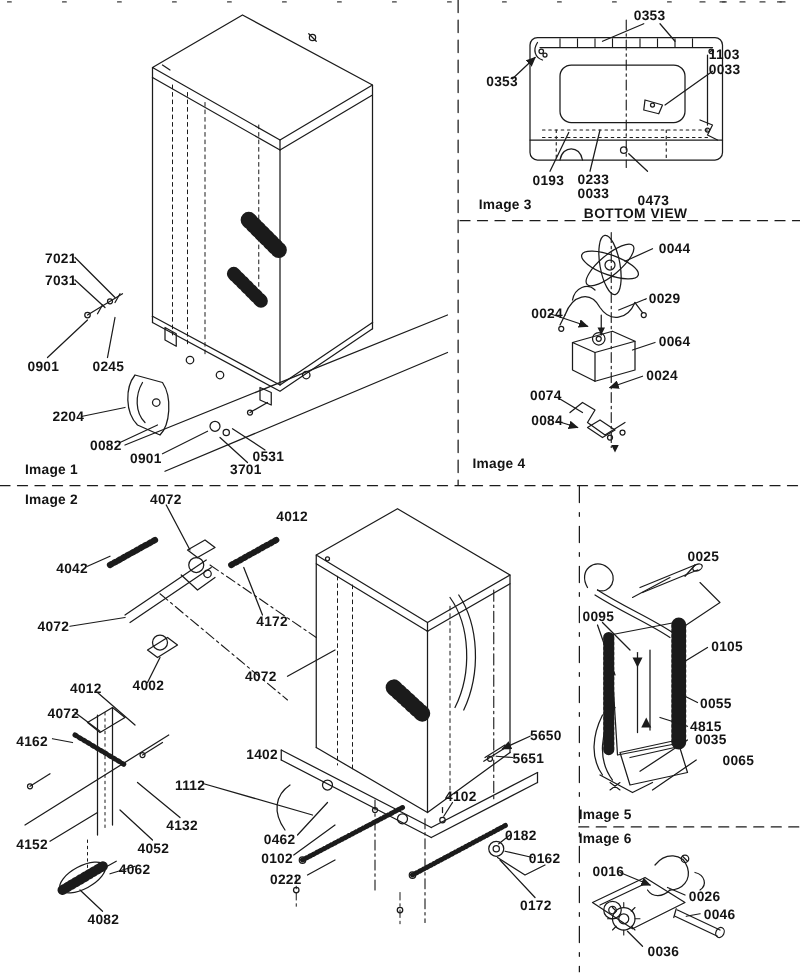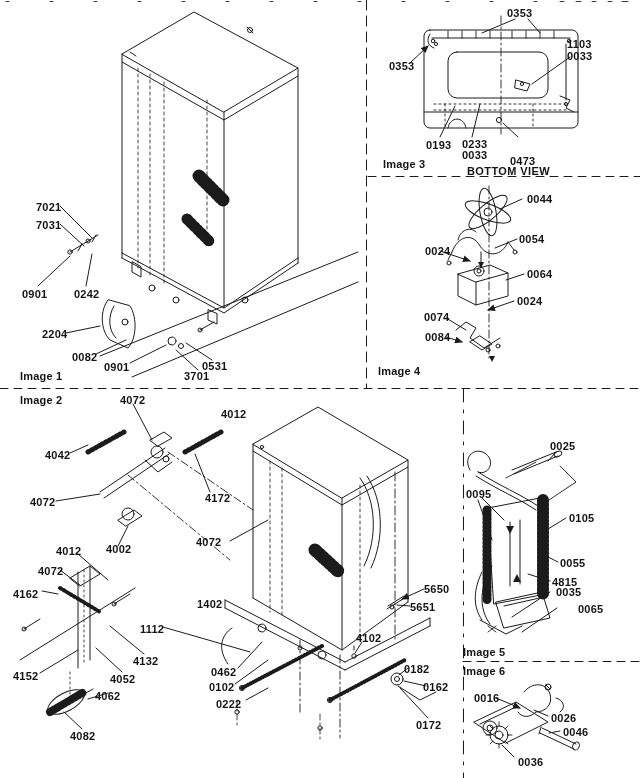--- a/index.html
+++ b/index.html
@@ -337,41 +337,41 @@
       <line x1="496" y1="698" x2="520" y2="708" marker-end="url(#arw)"></line>
       <line x1="548" y1="716" x2="534" y2="710"></line>
       <line x1="560" y1="731" x2="549" y2="733"></line>
       <line x1="514" y1="757" x2="502" y2="745"></line>
     </g>
   </svg>
 
   <div class="lbl" style="left:36px;top:202px">7021</div>
   <div class="lbl" style="left:36px;top:220px">7031</div>
   <div class="lbl" style="left:22px;top:289px">0901</div>
-  <div class="lbl" style="left:74px;top:289px">0242</div>
+  <div class="lbl" style="left:74px;top:289px">0245</div>
   <div class="lbl" style="left:42px;top:329px">2204</div>
   <div class="lbl" style="left:72px;top:352px">0082</div>
   <div class="lbl" style="left:104px;top:362px">0901</div>
   <div class="lbl" style="left:202px;top:361px">0531</div>
   <div class="lbl" style="left:184px;top:371px">3701</div>
   <div class="cap" style="left:20px;top:371px">Image 1</div>
 
   <div class="lbl" style="left:507px;top:8px">0353</div>
   <div class="lbl" style="left:389px;top:61px">0353</div>
   <div class="lbl" style="left:567px;top:39px">1103</div>
   <div class="lbl" style="left:567px;top:51px">0033</div>
   <div class="lbl" style="left:426px;top:140px">0193</div>
   <div class="lbl" style="left:462px;top:139px">0233</div>
   <div class="lbl" style="left:462px;top:150px">0033</div>
   <div class="lbl" style="left:510px;top:156px">0473</div>
   <div class="cap" style="left:383px;top:159px">Image 3</div>
   <div class="view" style="left:467px;top:166px">BOTTOM VIEW</div>
 
   <div class="lbl" style="left:527px;top:194px">0044</div>
-  <div class="lbl" style="left:519px;top:234px">0054</div>
+  <div class="lbl" style="left:519px;top:234px">0029</div>
   <div class="lbl" style="left:425px;top:246px">0024</div>
   <div class="lbl" style="left:527px;top:269px">0064</div>
   <div class="lbl" style="left:517px;top:296px">0024</div>
   <div class="lbl" style="left:424px;top:312px">0074</div>
   <div class="lbl" style="left:425px;top:332px">0084</div>
   <div class="cap" style="left:378px;top:366px">Image 4</div>
 
   <div class="cap" style="left:20px;top:395px">Image 2</div>
   <div class="lbl" style="left:120px;top:395px">4072</div>
   <div class="lbl" style="left:221px;top:409px">4012</div>

